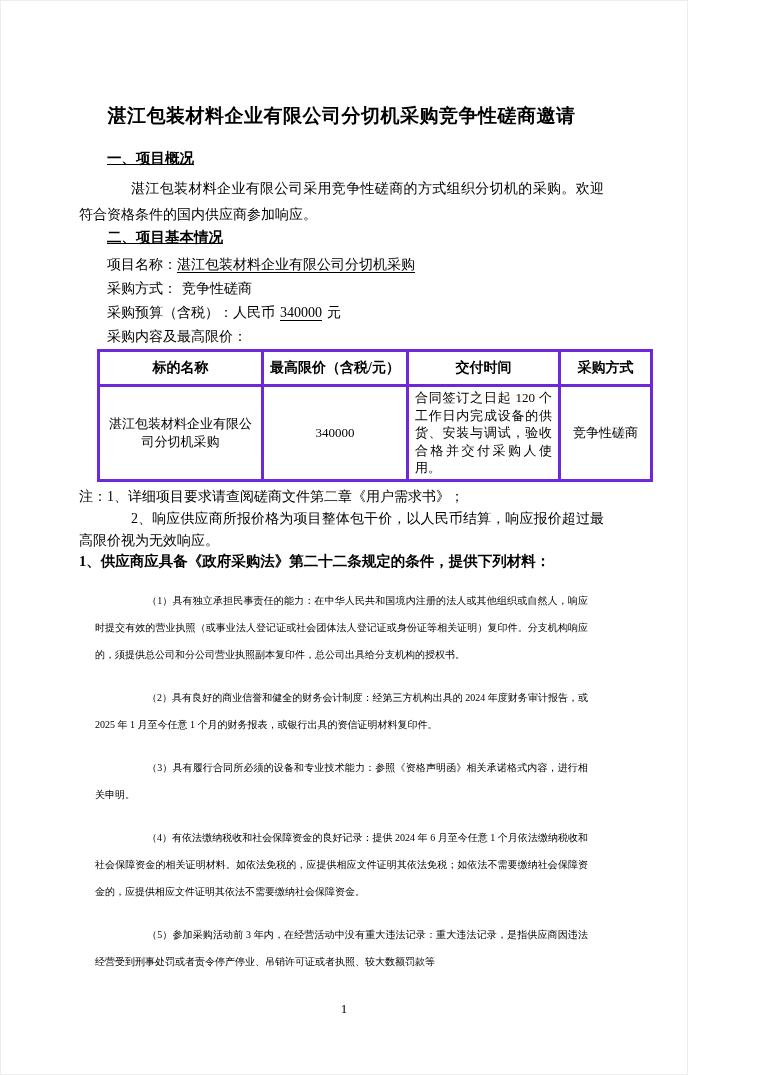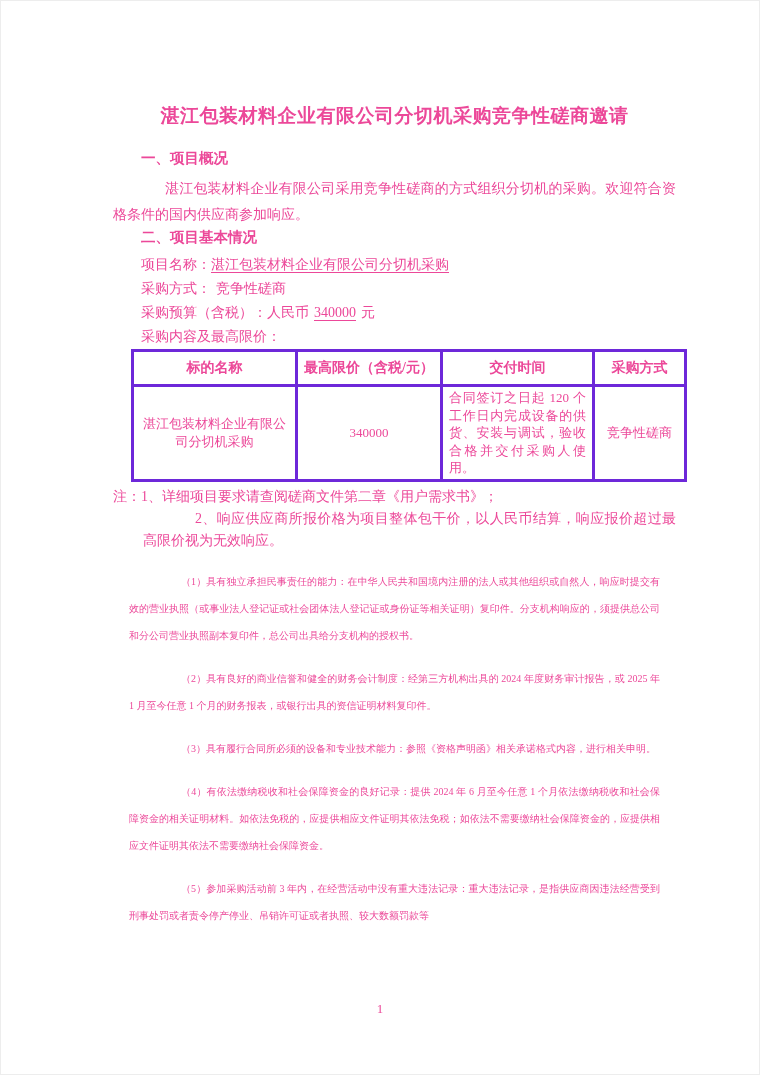--- a/index.html
+++ b/index.html
@@ -2,44 +2,45 @@
 <html><head>
 <meta charset="utf-8">
 <style>
   html, body {
     margin: 0;
     padding: 0;
     background: #ffffff;
   }
   .page {
     position: relative;
-    width: 760px;
+    width: 688px;
     height: 1075px;
     box-sizing: border-box;
     background: #ffffff;
     border: 1px solid #ededed;
-    padding: 102px 83px 0 112px;
+    padding: 102px 83px 0 78px;
     font-family: "Liberation Serif", "DejaVu Serif", serif;
-    color: #ec4899;
+    color: #000000;
     overflow: hidden;
   }
   h1.doc-title {
     margin: 0 0 20px 0;
     font-size: 19px;
     line-height: 26px;
     font-weight: bold;
     text-align: center;
     letter-spacing: 0.5px;
   }
   .h2 {
     margin: 0;
     font-size: 14.5px;
     line-height: 19px;
     font-weight: bold;
     padding-left: 28px;
+    text-decoration: underline;
   }
   .h2.mb8 { margin-bottom: 8px; }
   .h2.mb6 { margin-bottom: 6px; }
   .h2.mt4 { margin-top: 4px; }
   .sub-h {
     margin: 0;
     font-size: 14.5px;
     line-height: 19px;
     font-weight: bold;
   }
@@ -93,21 +94,21 @@
   .col-method { width: 92px; }
   td.c { text-align: center; }
   td.j { text-align: justify; margin-top: 12px; }
   .note {
     margin: 0;
     font-size: 14px;
     line-height: 22px;
     text-align: justify;
   }
   .note.first { margin-top: 4px; }
-  .note.hang { text-indent: 52px; margin-left: 30px; }
+  .note.hang { text-indent: 52px; }
   .items { margin-top: 4px; }
   .item {
     margin: 16px;
     font-size: 10px;
     line-height: 27px;
     text-align: justify;
     text-indent: 52px;
   }
   .page-number {
     position: absolute;
@@ -165,20 +166,21 @@
         <td class="c">340000</td>
         <td class="j">合同签订之日起 120 个工作日内完成设备的供货、安装与调试，验收合格并交付采购人使用。</td>
         <td class="c">竞争性磋商</td>
       </tr>
     </tbody>
   </table>
 
   <p class="note first">注：1、详细项目要求请查阅磋商文件第二章《用户需求书》；</p>
   <p class="note hang">2、响应供应商所报价格为项目整体包干价，以人民币结算，响应报价超过最高限价视为无效响应。</p>
 
+  <div class="sub-h">1、供应商应具备《政府采购法》第二十二条规定的条件，提供下列材料：</div>
 
   <div class="items">
     <p class="item">（1）具有独立承担民事责任的能力：在中华人民共和国境内注册的法人或其他组织或自然人，响应时提交有效的营业执照（或事业法人登记证或社会团体法人登记证或身份证等相关证明）复印件。分支机构响应的，须提供总公司和分公司营业执照副本复印件，总公司出具给分支机构的授权书。</p>
     <p class="item">（2）具有良好的商业信誉和健全的财务会计制度：经第三方机构出具的 2024 年度财务审计报告，或 2025 年 1 月至今任意 1 个月的财务报表，或银行出具的资信证明材料复印件。</p>
     <p class="item">（3）具有履行合同所必须的设备和专业技术能力：参照《资格声明函》相关承诺格式内容，进行相关申明。</p>
     <p class="item">（4）有依法缴纳税收和社会保障资金的良好记录：提供 2024 年 6 月至今任意 1 个月依法缴纳税收和社会保障资金的相关证明材料。如依法免税的，应提供相应文件证明其依法免税；如依法不需要缴纳社会保障资金的，应提供相应文件证明其依法不需要缴纳社会保障资金。</p>
     <p class="item">（5）参加采购活动前 3 年内，在经营活动中没有重大违法记录：重大违法记录，是指供应商因违法经营受到刑事处罚或者责令停产停业、吊销许可证或者执照、较大数额罚款等</p>
   </div>
 
   <div class="page-number">1</div>

